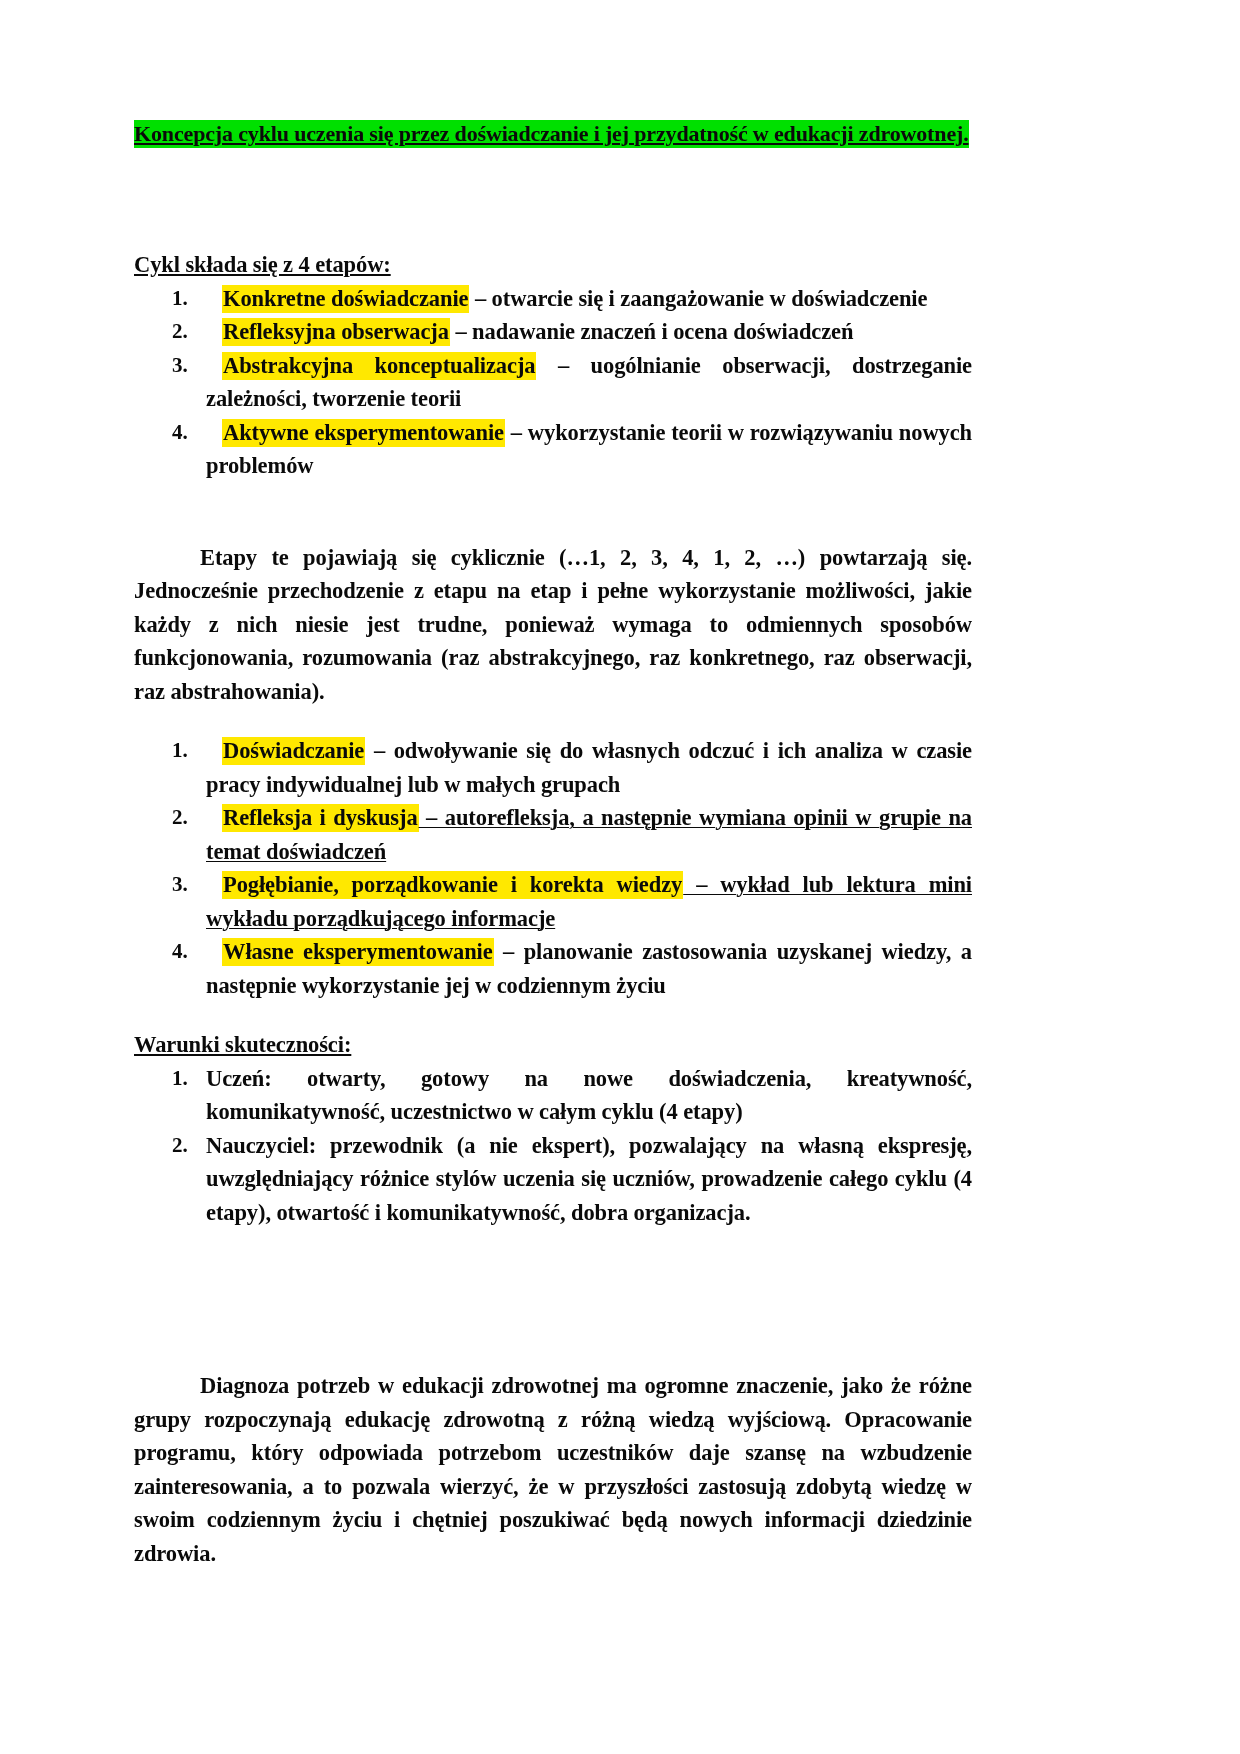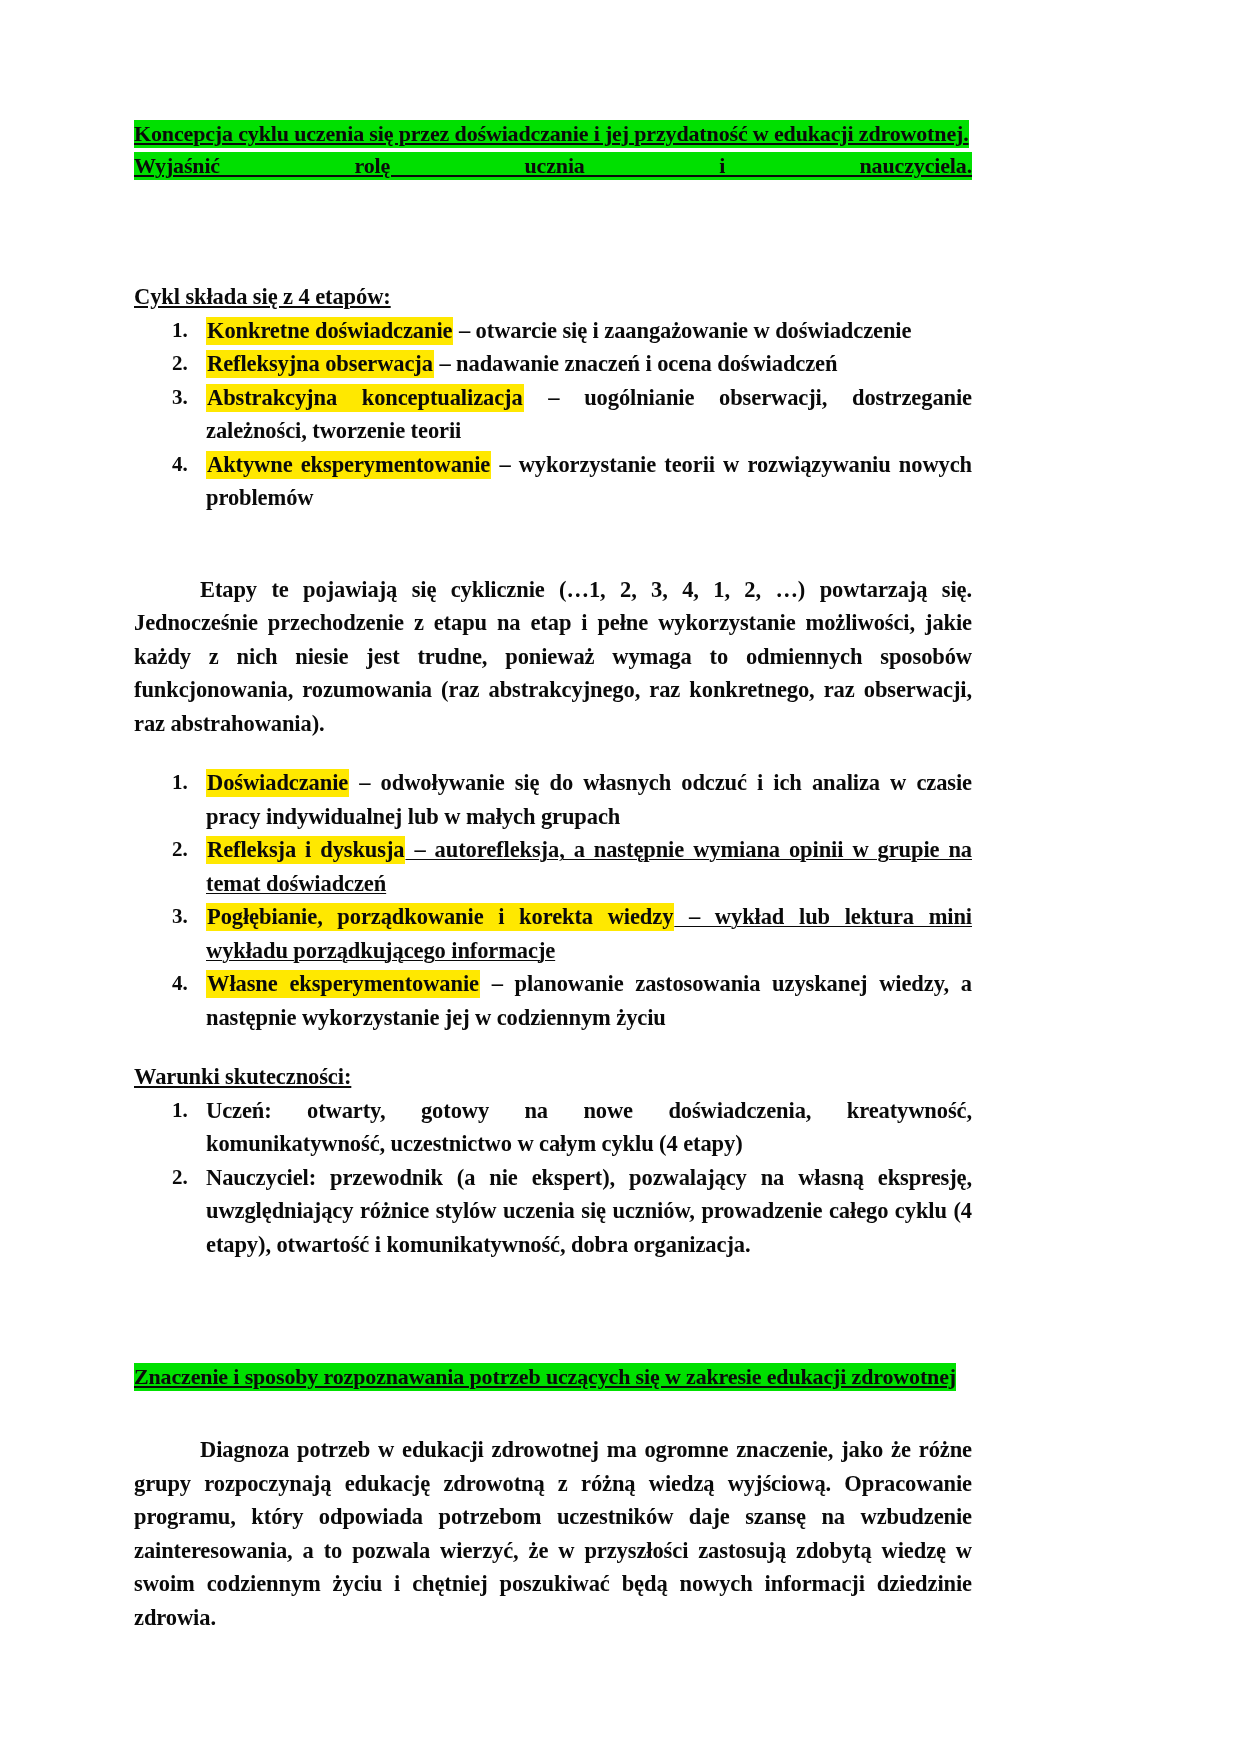--- a/index.html
+++ b/index.html
@@ -76,20 +76,21 @@
     display: inline-block;
     width: 100%;
   }
 
   
   .y {
     background: #ffe800;
     box-decoration-break: clone;
     -webkit-box-decoration-break: clone;
     padding: 1px 1px 2px 1px;
+    margin-left: 16px;
   }
   .u {
     text-decoration: underline;
     text-decoration-thickness: 1px;
     text-underline-offset: 2px;
   }
 
   
   ol.numlist {
     margin: 0;
@@ -122,21 +123,20 @@
   .gap-xxl{ height: 74px; }
 </style>
 </head>
 <body>
 
 <div class="page">
   <div class="content">
 
     <div class="green-head two-line">
       <span class="hl">Koncepcja cyklu uczenia się przez doświadczanie i jej przydatność w edukacji zdrowotnej.</span><br>
-      <span class="hl">Wyjaśnić rolę ucznia i nauczyciela.</span>
     </div>
 
     <div class="gap-l"></div>
 
 
     <div class="gap-m"></div>
 
     <p class="lead">Cykl składa się z 4 etapów:</p>
 
     <ol class="numlist">
@@ -165,22 +165,19 @@
     <p class="lead">Warunki skuteczności:</p>
 
     <ol class="numlist">
       <li>Uczeń: otwarty, gotowy na nowe doświadczenia, kreatywność, komunikatywność, uczestnictwo w całym cyklu (4 etapy)</li>
       <li>Nauczyciel: przewodnik (a nie ekspert), pozwalający na własną ekspresję, uwzględniający różnice stylów uczenia się uczniów, prowadzenie całego cyklu (4 etapy), otwartość i komunikatywność, dobra organizacja.</li>
     </ol>
 
     <div class="gap-xxl"></div>
     <div class="gap-m"></div>
 
-    <div class="green-head">
-      <span class="hl">Znaczenie i sposoby rozpoznawania potrzeb uczących się w zakresie edukacji zdrowotnej</span>
-    </div>
 
     <div class="gap-l"></div>
 
     <p class="para indent">Diagnoza potrzeb w edukacji zdrowotnej ma ogromne znaczenie, jako że różne grupy rozpoczynają edukację zdrowotną z różną wiedzą wyjściową. Opracowanie programu, który odpowiada potrzebom uczestników daje szansę na wzbudzenie zainteresowania, a to pozwala wierzyć, że w przyszłości zastosują zdobytą wiedzę w swoim codziennym życiu i chętniej poszukiwać będą nowych informacji dziedzinie zdrowia.</p>
 
   </div>
 </div>
 
 </body></html>

